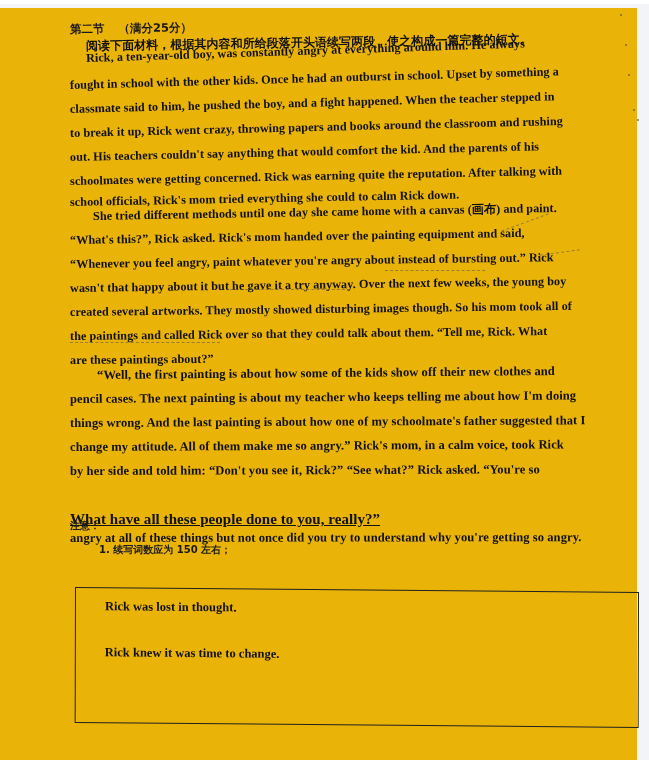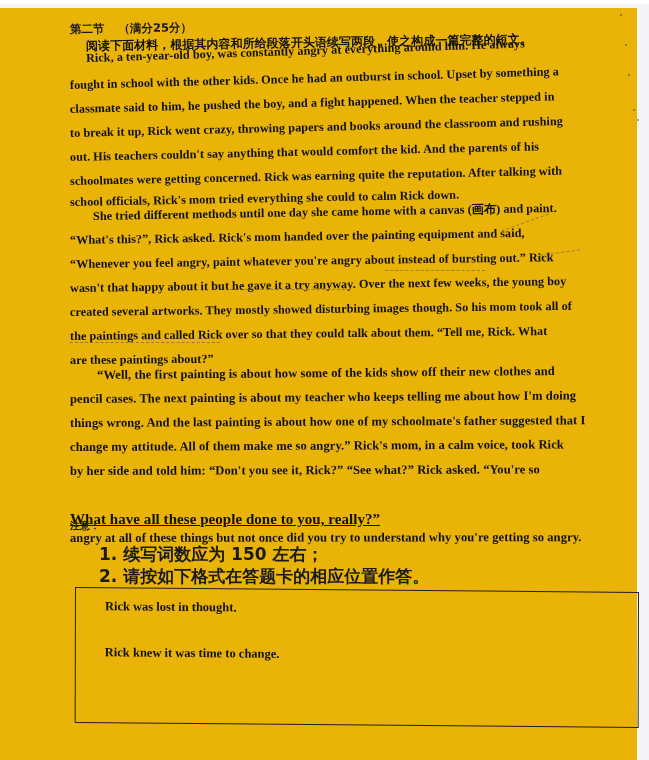--- a/index.html
+++ b/index.html
@@ -64,21 +64,21 @@
       position: absolute;
       left: 70px; top: 515px;
       font-family: "DejaVu Sans", sans-serif;
       font-size: 10px;
       font-weight: 700;
     }
     .note-item {
       position: absolute;
       left: 99px;
       font-family: "DejaVu Sans", sans-serif;
-      font-size: 17px;
+      font-size: 10px;
       font-weight: 700;
       white-space: nowrap;
       text-align: right;
     }
     .answer-box {
       position: absolute;
       left: 75px; top: 583px;
       width: 562px; height: 134px;
       border: 1.5px solid #222;
       transform: skewY(0.35deg) rotate(0.15deg);
@@ -168,21 +168,20 @@
   <div class="scribble" style="left:70px; top:338px; width:150px;"></div>
   <div class="scribble" style="left:230px; top:285px; width:120px;"></div>
   <div class="speck" style="left:620px; top:10px;"></div>
   <div class="speck" style="left:625px; top:40px;"></div>
   <div class="speck" style="left:628px; top:70px;"></div>
   <div class="speck" style="left:633px; top:105px;"></div>
   <div class="speck" style="left:637px; top:115px;"></div>
 
   <div class="notes-title">注意：</div>
   <div class="note-item" style="top:539px;">1. 续写词数应为 150 左右；</div>
-  <div class="note-item" style="top:561px;">2. 请按如下格式在答题卡的相应位置作答。</div>
 
   <div class="answer-box">
     <div class="answer-box-inner">
       <div class="starter" style="top:11px;">Rick was lost in thought.</div>
       <div class="starter" style="top:57px;">Rick knew it was time to change.</div>
     </div>
   </div>
 
 </div>
 

